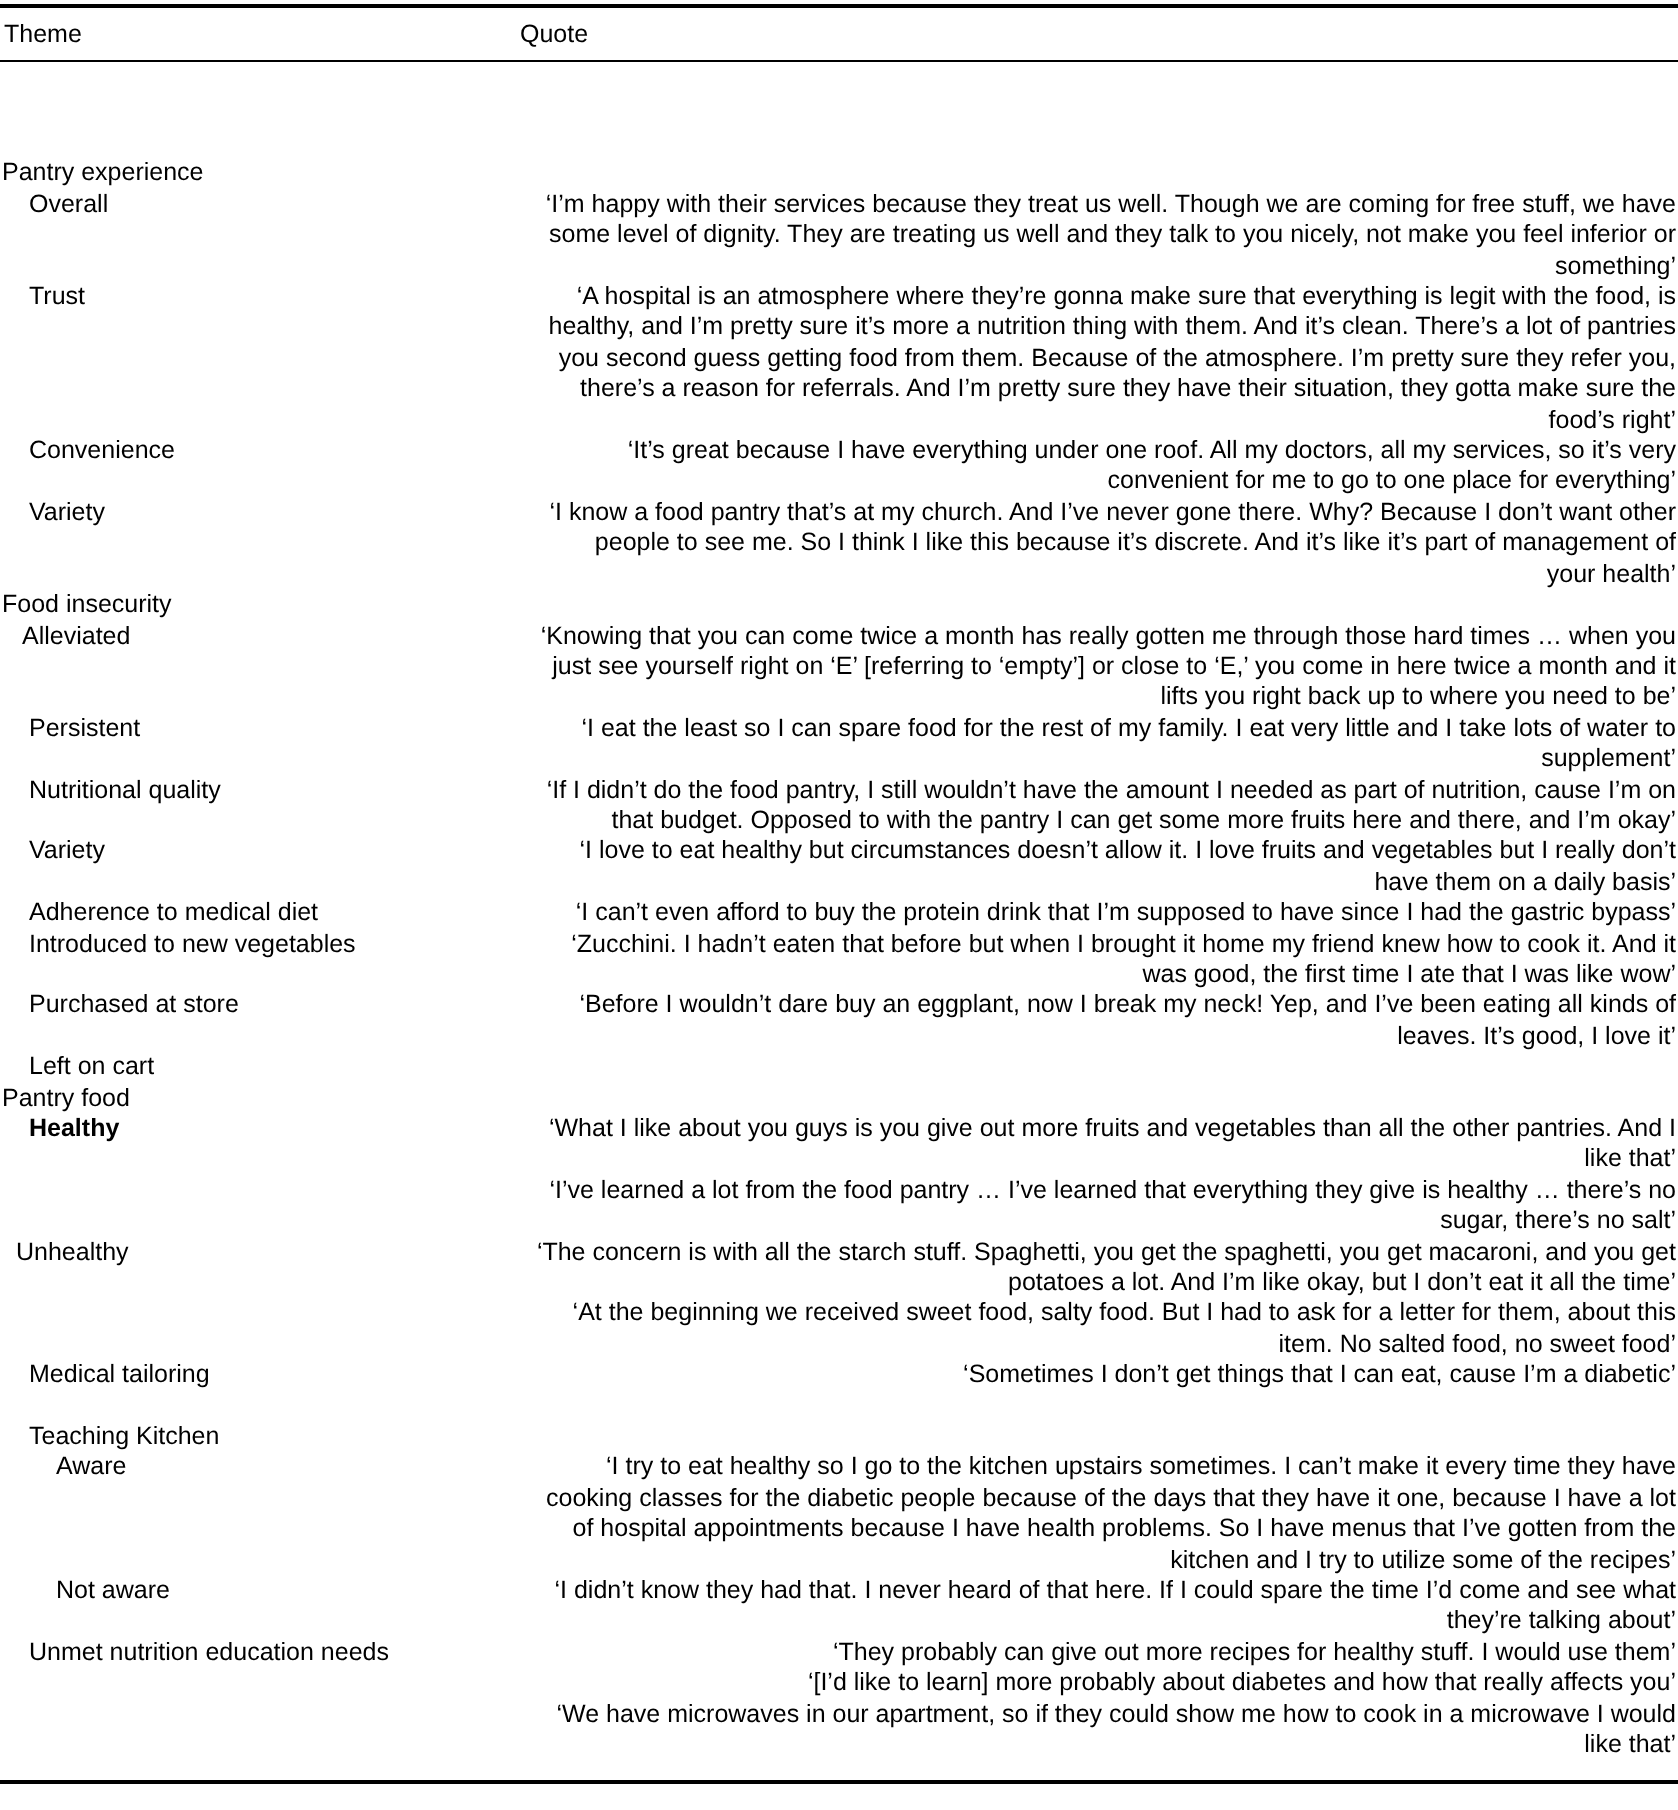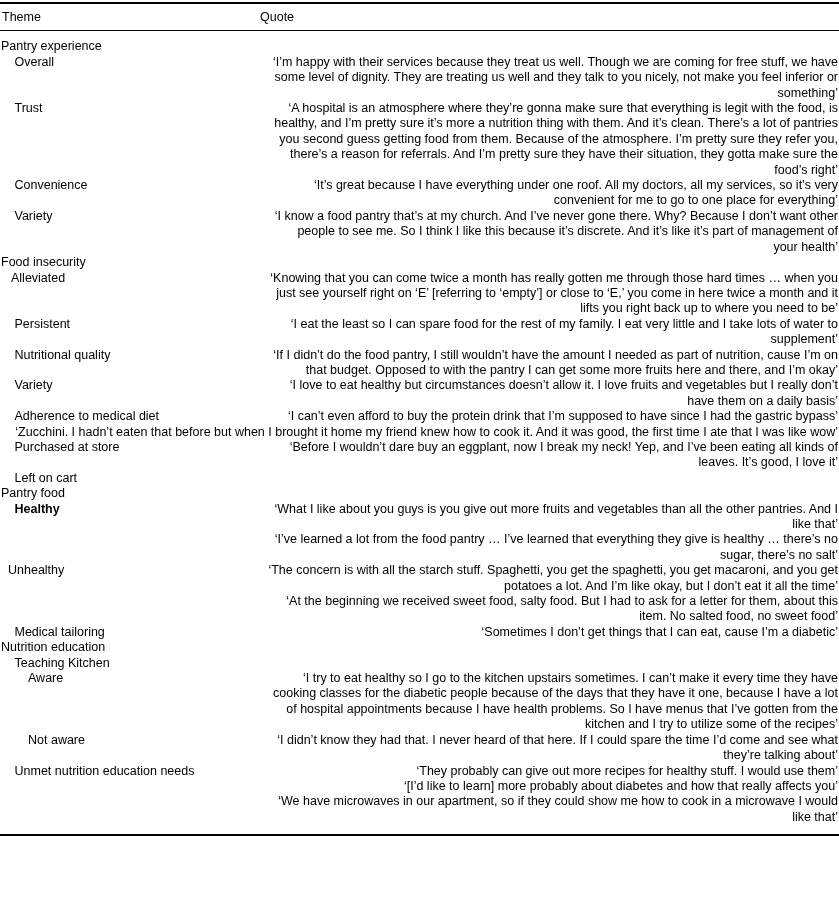--- a/index.html
+++ b/index.html
@@ -18,21 +18,21 @@
     border-top: 2.5px solid #000;
     border-bottom: 2.5px solid #000;
   }
   .header-row {
     display: flex;
     padding: 6px 0 5px 0;
     border-bottom: 1.2px solid #000;
   }
   .theme-col { flex: 0 0 260px; box-sizing: border-box; padding-left: 2px; }
   .quote-col { flex: 1; box-sizing: border-box; }
-  .table-body { padding: 8px 0 9px 0; }
+  .table-body { padding: 8px 0 9px 0; margin-top: 40px; }
   .row { display: flex; align-items: flex-start; }
   .theme-cell { flex: 0 0 260px; box-sizing: border-box; }
   .quote-cell { flex: 1; min-height: 15.4px; box-sizing: border-box; padding-right: 1px; }
   .quote-line { padding-left: 13px; text-indent: -13px; text-align: right; }
 </style>
 </head>
 <body>
 
 <div class="paper-table">
   <div class="header-row">
@@ -96,20 +96,21 @@
           <div class="quote-line">‘I love to eat healthy but circumstances doesn’t allow it. I love fruits and vegetables but I really don’t have them on a daily basis’</div>
         </div>
       </div>
       <div class="row">
         <div class="theme-cell" style="padding-left: 14.5px;">Adherence to medical diet</div>
         <div class="quote-cell">
           <div class="quote-line">‘I can’t even afford to buy the protein drink that I’m supposed to have since I had the gastric bypass’</div>
         </div>
       </div>
       <div class="row">
+        <div class="theme-cell" style="padding-left: 14.5px;">Introduced to new vegetables</div>
         <div class="quote-cell">
           <div class="quote-line">‘Zucchini. I hadn’t eaten that before but when I brought it home my friend knew how to cook it. And it was good, the first time I ate that I was like wow’</div>
         </div>
       </div>
       <div class="row">
         <div class="theme-cell" style="padding-left: 14.5px;">Purchased at store</div>
         <div class="quote-cell">
           <div class="quote-line">‘Before I wouldn’t dare buy an eggplant, now I break my neck! Yep, and I’ve been eating all kinds of leaves. It’s good, I love it’</div>
         </div>
       </div>
@@ -134,21 +135,20 @@
           <div class="quote-line">‘At the beginning we received sweet food, salty food. But I had to ask for a letter for them, about this item. No salted food, no sweet food’</div>
         </div>
       </div>
       <div class="row">
         <div class="theme-cell" style="padding-left: 14.5px;">Medical tailoring</div>
         <div class="quote-cell">
           <div class="quote-line">‘Sometimes I don’t get things that I can eat, cause I’m a diabetic’</div>
         </div>
       </div>
       <div class="row">
-        <div class="theme-cell" style="padding-left: 1px;">Nutrition education</div>
         <div class="quote-cell"></div>
       </div>
       <div class="row">
         <div class="theme-cell" style="padding-left: 14.5px;">Teaching Kitchen</div>
         <div class="quote-cell"></div>
       </div>
       <div class="row">
         <div class="theme-cell" style="padding-left: 28px;">Aware</div>
         <div class="quote-cell">
           <div class="quote-line">‘I try to eat healthy so I go to the kitchen upstairs sometimes. I can’t make it every time they have cooking classes for the diabetic people because of the days that they have it one, because I have a lot of hospital appointments because I have health problems. So I have menus that I’ve gotten from the kitchen and I try to utilize some of the recipes’</div>

